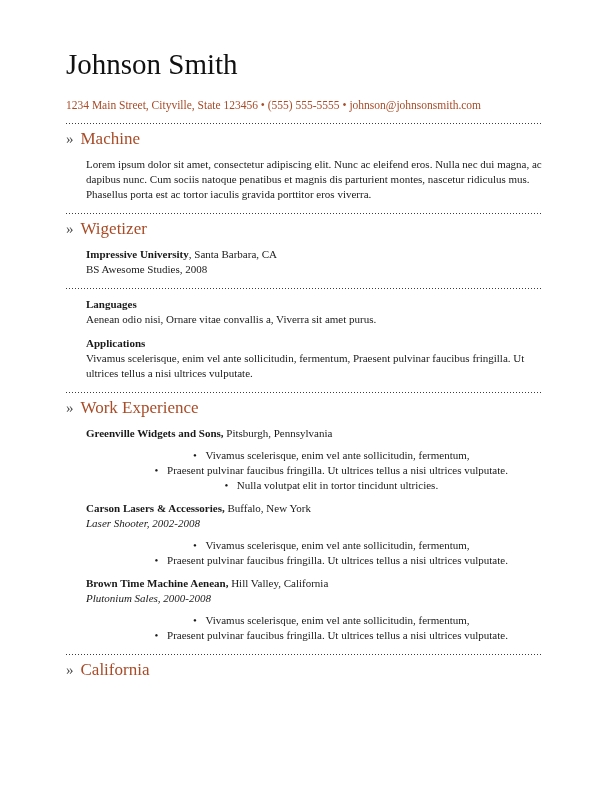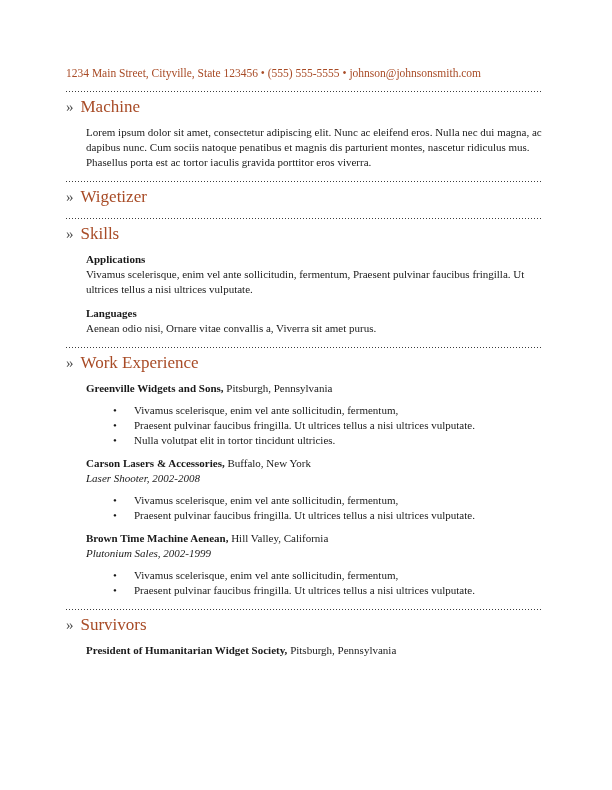--- a/index.html
+++ b/index.html
@@ -52,61 +52,65 @@
   .line { margin: 0; }
   b, .bold { font-weight: bold; }
   .italic { font-style: italic; }
   .skill-group + .skill-group { margin-top: 9px; }
   .job + .job { margin-top: 8px; }
   .job-bullets {
     list-style: none;
     margin: 7px 0 8px 0;
     padding: 0 0 0 27px;
   }
-  .job-bullets li { line-height: 15px; }
+  .job-bullets li { line-height: 15px; text-align: center; }
   .job-bullets li::before {
     content: "•";
     display: inline-block;
     width: 21px;
     color: #1a1a1a;
   }
   .act-line { line-height: 15px; }
 </style>
 </head>
 <body>
 
 <div class="page">
   <div class="content">
 
+    <h1 class="name">Johnson Smith</h1>
     <p class="contact">1234 Main Street, Cityville, State 123456 • (555) 555-5555 • johnson@johnsonsmith.com</p>
 
     <div class="section">
       <div class="rule"></div>
       <h2 class="sec-head"><span class="marker">»</span><span>Machine</span></h2>
       <div class="sec-body">
         <p class="para">Lorem ipsum dolor sit amet, consectetur adipiscing elit. Nunc ac eleifend eros. Nulla nec dui magna, ac dapibus nunc. Cum sociis natoque penatibus et magnis dis parturient montes, nascetur ridiculus mus. Phasellus porta est ac tortor iaculis gravida porttitor eros viverra.</p>
       </div>
     </div>
 
     <div class="section">
       <div class="rule"></div>
       <h2 class="sec-head"><span class="marker">»</span><span>Wigetizer</span></h2>
+      <div class="sec-body">
+        <p class="line"><span class="bold">Impressive University</span><span>, Santa Barbara, CA</span></p>
+        <p class="line">BS Awesome Studies, 2008</p>
+      </div>
     </div>
 
     <div class="section">
       <div class="rule"></div>
-      <h2 class="sec-head"><span class="marker">»</span><span>Skills</span></h2>
       <div class="sec-body">
+        <div class="skill-group">
+          <p class="line bold">Languages</p>
+          <p class="para">Aenean odio nisi, Ornare vitae convallis a, Viverra sit amet purus.</p>
+        </div>
         <div class="skill-group">
           <p class="line bold">Applications</p>
           <p class="para">Vivamus scelerisque, enim vel ante sollicitudin, fermentum, Praesent pulvinar faucibus fringilla. Ut ultrices tellus a nisi ultrices vulputate.</p>
-        </div>
-        <div class="skill-group">
-          <p class="line bold">Languages</p>
-          <p class="para">Aenean odio nisi, Ornare vitae convallis a, Viverra sit amet purus.</p>
         </div>
       </div>
     </div>
 
     <div class="section">
       <div class="rule"></div>
       <h2 class="sec-head"><span class="marker">»</span><span>Work Experience</span></h2>
       <div class="sec-body">
 
         <div class="job">
@@ -122,32 +126,31 @@
           <p class="line"><span class="bold">Carson Lasers &amp; Accessories,</span><span> Buffalo, New York</span></p>
           <p class="line italic">Laser Shooter, 2002-2008</p>
           <ul class="job-bullets">
             <li>Vivamus scelerisque, enim vel ante sollicitudin, fermentum,</li>
             <li>Praesent pulvinar faucibus fringilla. Ut ultrices tellus a nisi ultrices vulputate.</li>
           </ul>
         </div>
 
         <div class="job">
           <p class="line"><span class="bold">Brown Time Machine Aenean,</span><span> Hill Valley, California</span></p>
-          <p class="line italic">Plutonium Sales, 2002-1999</p>
+          <p class="line italic">Plutonium Sales, 2000-2008</p>
           <ul class="job-bullets">
             <li>Vivamus scelerisque, enim vel ante sollicitudin, fermentum,</li>
             <li>Praesent pulvinar faucibus fringilla. Ut ultrices tellus a nisi ultrices vulputate.</li>
           </ul>
         </div>
 
       </div>
     </div>
 
     <div class="section">
       <div class="rule"></div>
-      <h2 class="sec-head"><span class="marker">»</span><span>Survivors</span></h2>
+      <h2 class="sec-head"><span class="marker">»</span><span>California</span></h2>
       <div class="sec-body">
-        <p class="line act-line"><span class="bold">President of Humanitarian Widget Society,</span><span> Pitsburgh, Pennsylvania</span></p>
       </div>
     </div>
 
   </div>
 </div>
 
 </body></html>

